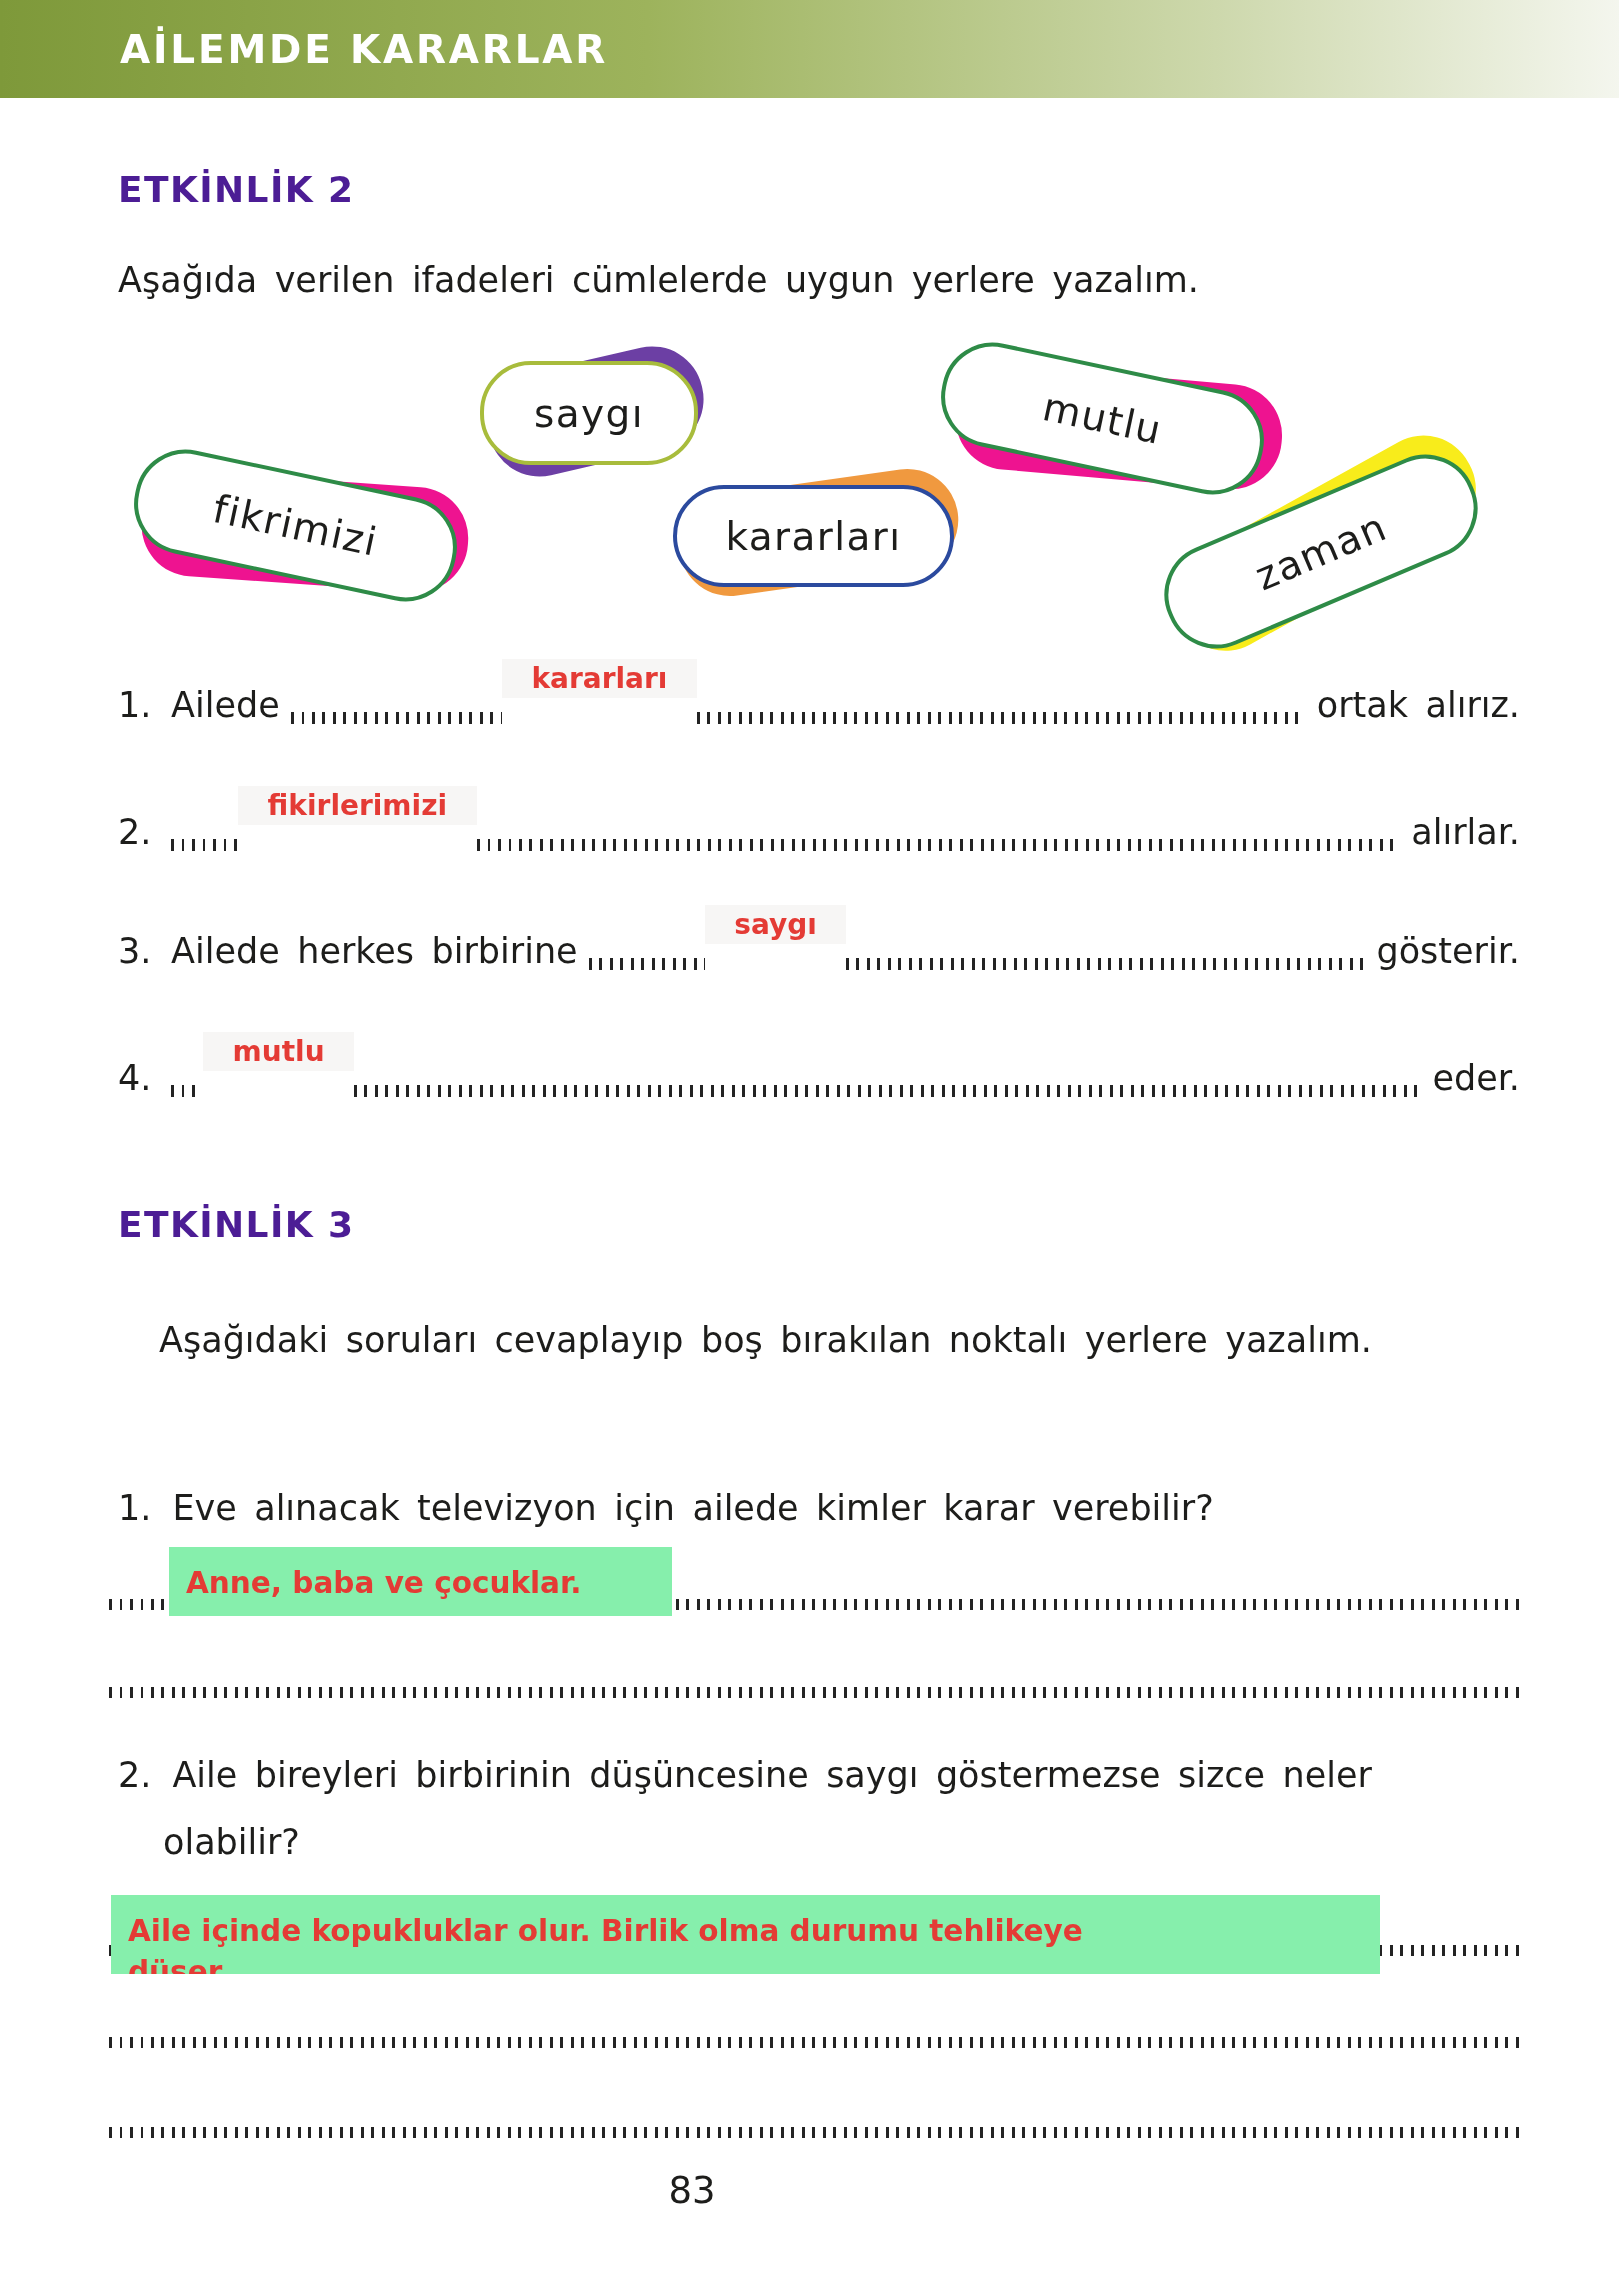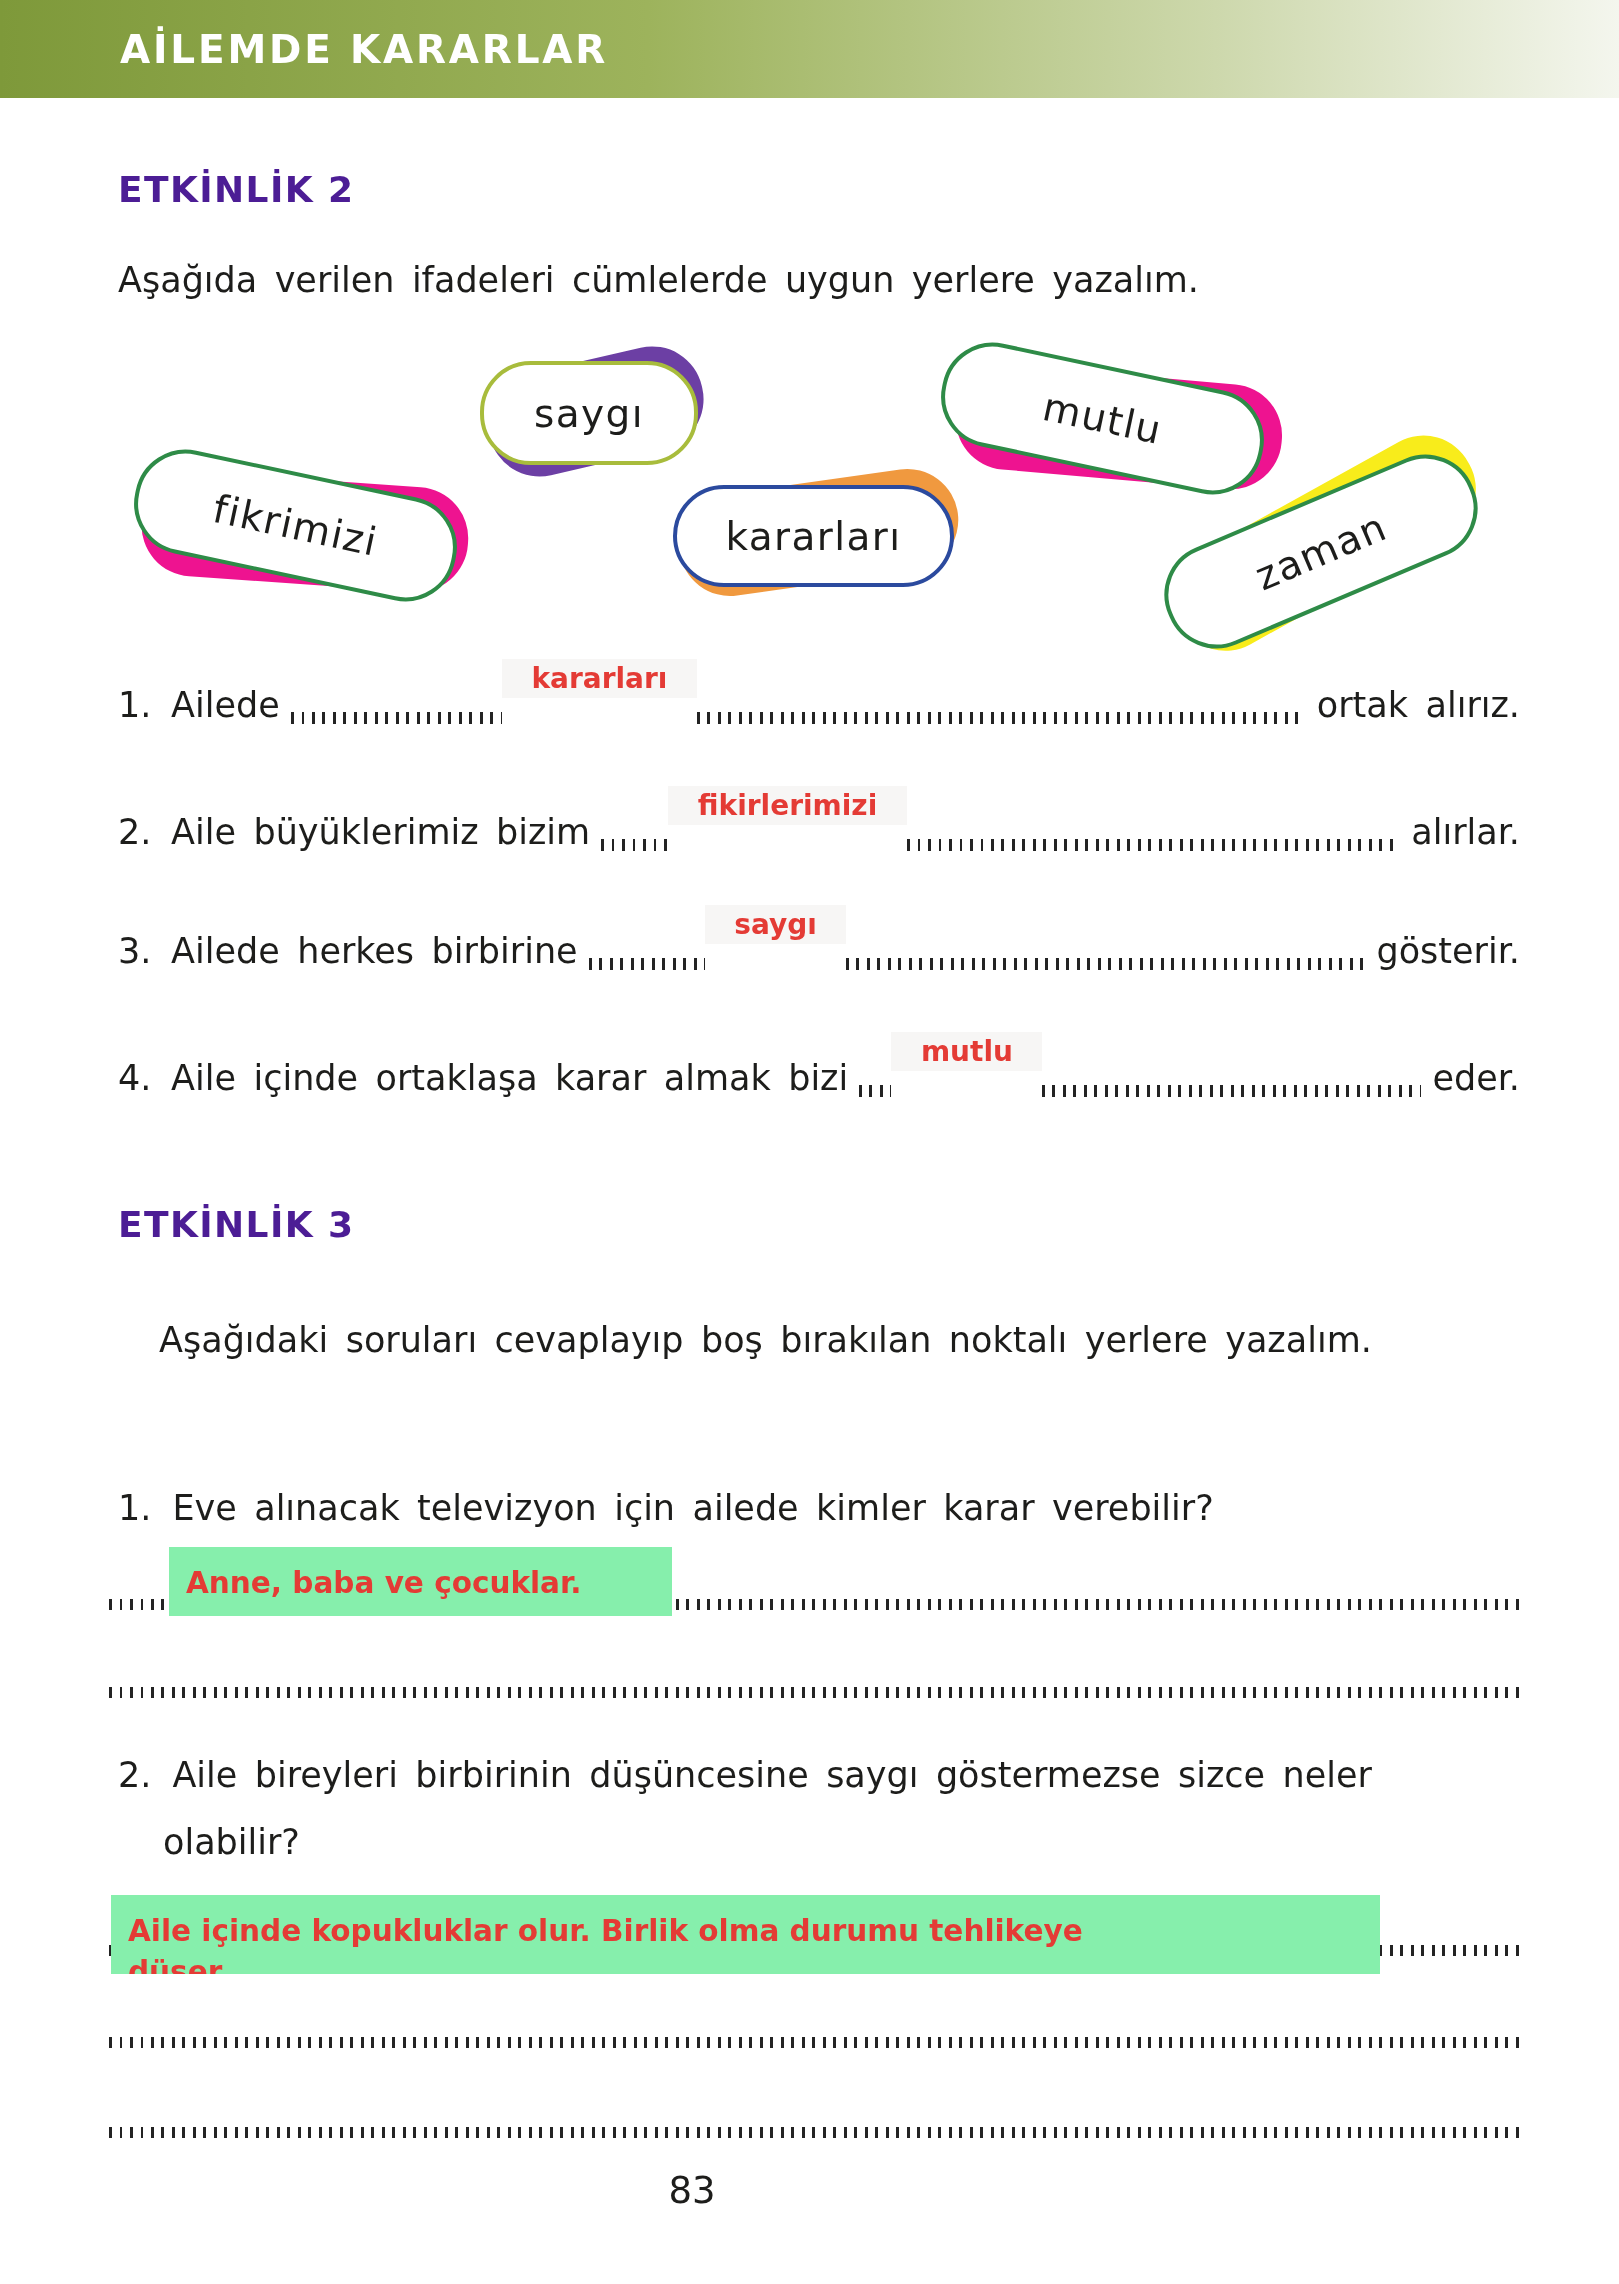--- a/index.html
+++ b/index.html
@@ -125,39 +125,37 @@
     <span class="s-num">1.</span>
     <span class="s-pre">Ailede</span>
     <span class="dots" style="width:211px;"></span>
     <span class="s-ans">kararları</span>
     <span class="dots grow"></span>
     <span class="s-post">ortak alırız.</span>
   </div>
 
   <div class="sentence" style="top:777px;">
     <span class="s-num">2.</span>
-    <span class="s-pre">Aile büyüklerimiz bizim</span>
     <span class="dots" style="width:67px;"></span>
     <span class="s-ans">fikirlerimizi</span>
     <span class="dots grow"></span>
     <span class="s-post">alırlar.</span>
   </div>
 
   <div class="sentence" style="top:896px;">
     <span class="s-num">3.</span>
     <span class="s-pre">Ailede herkes birbirine</span>
     <span class="dots" style="width:116px;"></span>
     <span class="s-ans">saygı</span>
     <span class="dots grow"></span>
     <span class="s-post">gösterir.</span>
   </div>
 
   <div class="sentence" style="top:1023px;">
     <span class="s-num">4.</span>
-    <span class="s-pre">Aile içinde ortaklaşa karar almak bizi</span>
     <span class="dots" style="width:32px;"></span>
     <span class="s-ans">mutlu</span>
     <span class="dots grow"></span>
     <span class="s-post">eder.</span>
   </div>
 
   <div class="etkinlik-title" style="top:1204px;">ETKİNLİK 3</div>
   <div class="instruction" style="top:1302px;width:1395px;line-height:76px;text-indent:41px;white-space:normal;">Aşağıdaki soruları cevaplayıp boş bırakılan noktalı yerlere yazalım.</div>
 
   <div class="question" style="top:1475px;text-align:right;">

